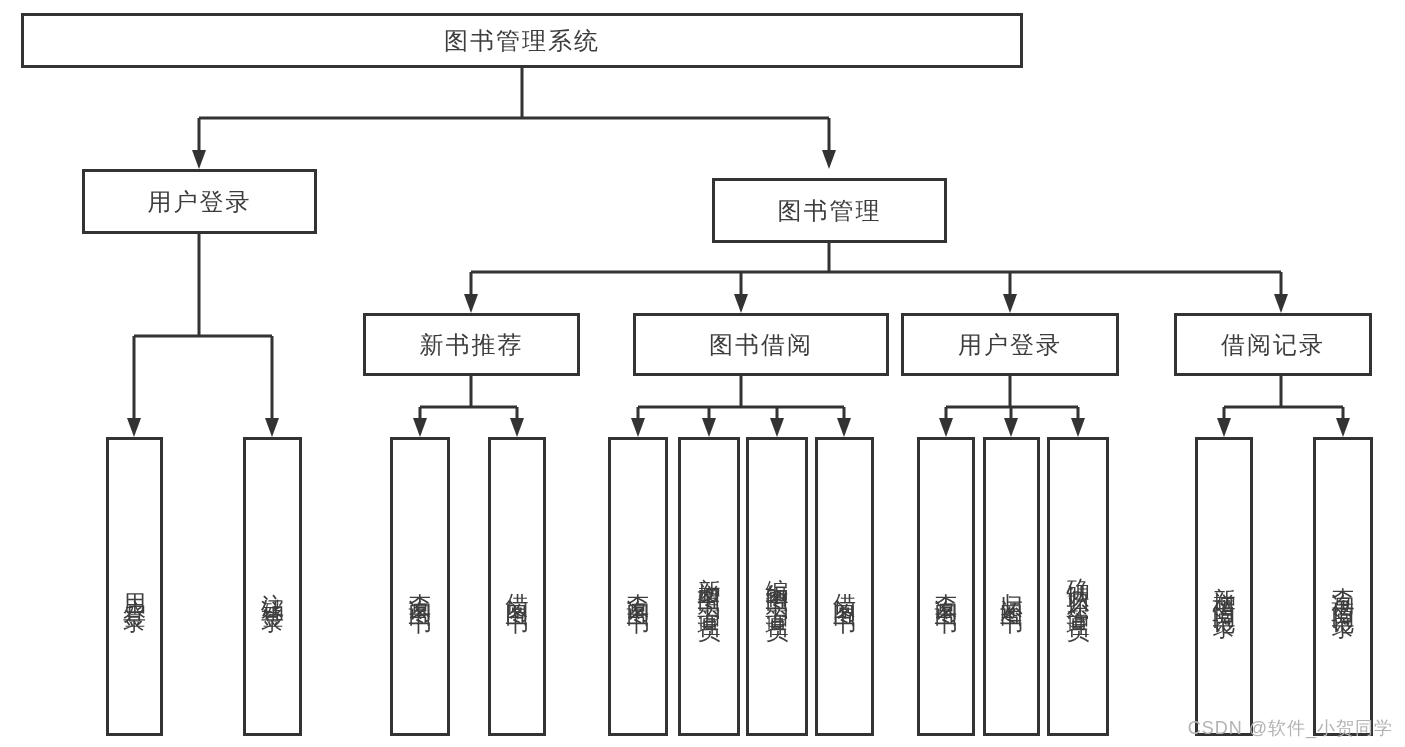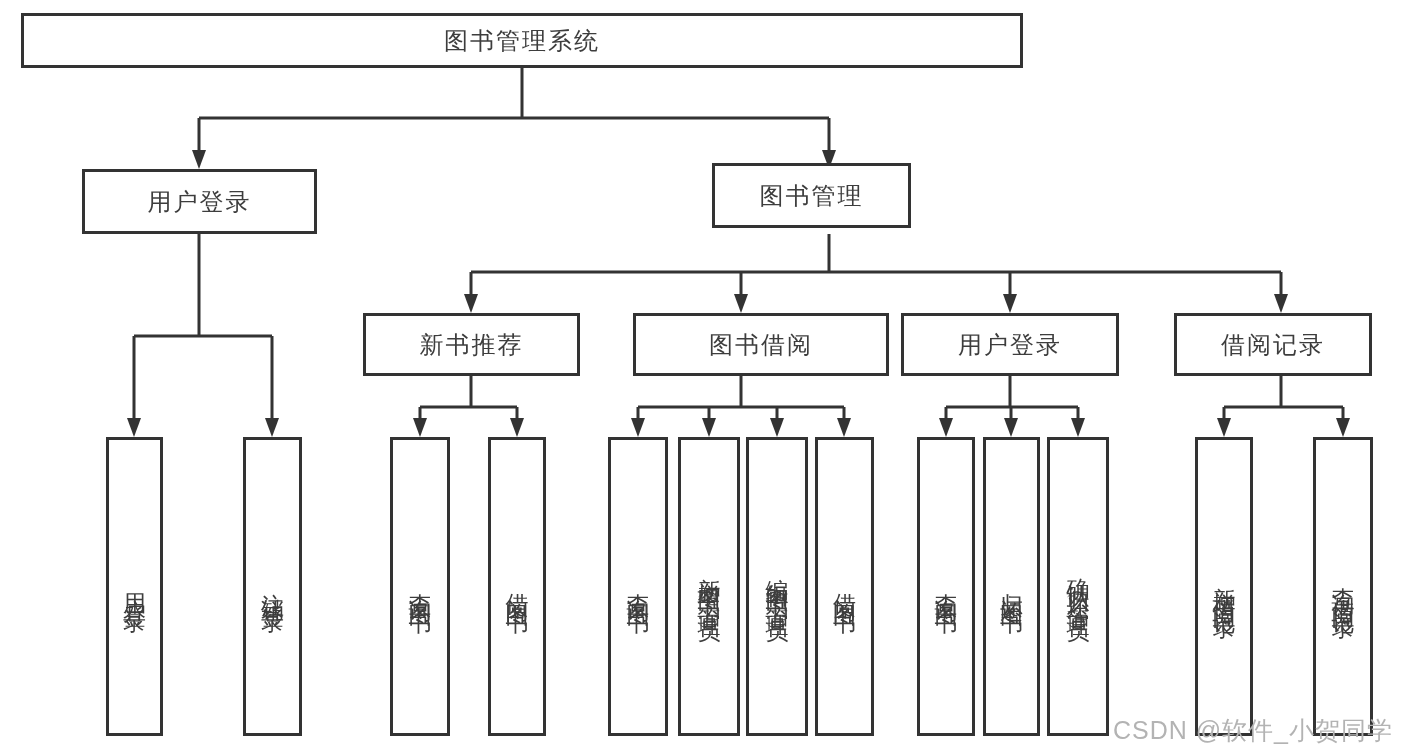--- a/index.html
+++ b/index.html
@@ -39,21 +39,21 @@
   .v {
     writing-mode: vertical-rl;
     text-orientation: mixed;
     font-size: 23px;
     letter-spacing: 6px;
     line-height: 1;
   }
   
   .p-root      { left: 21px;   top: 13px;  width: 1002px; height: 55px; }
   .p-userlogin { left: 82px;   top: 169px; width: 235px;  height: 65px; }
-  .p-bookmgmt  { left: 712px;  top: 163px; width: 199px;  height: 65px; }
+  .p-bookmgmt  { left: 712px;  top: 178px; width: 235px;  height: 65px; }
   .p-newbook   { left: 363px;  top: 313px; width: 217px;  height: 63px; }
   .p-borrow    { left: 633px;  top: 313px; width: 256px;  height: 63px; }
   .p-current   { left: 901px;  top: 313px; width: 218px;  height: 63px; }
   .p-record    { left: 1174px; top: 313px; width: 198px;  height: 63px; }
   .leaf        { top: 437px; height: 299px; }
   .p-l1  { left: 106px;  width: 57px; }
   .p-l2  { left: 243px;  width: 59px; }
   .p-l3  { left: 390px;  width: 60px; }
   .p-l4  { left: 488px;  width: 58px; }
   .p-l5  { left: 608px;  width: 60px; }
@@ -61,22 +61,22 @@
   .p-l7  { left: 746px;  width: 62px; }
   .p-l8  { left: 815px;  width: 59px; }
   .p-l9  { left: 917px;  width: 58px; }
   .p-l10 { left: 983px;  width: 57px; }
   .p-l11 { left: 1047px; width: 62px; }
   .p-l12 { left: 1195px; width: 58px; }
   .p-l13 { left: 1313px; width: 60px; }
   #watermark {
     position: absolute;
     right: 12px;
-    bottom: 0;
-    font-size: 25px;
+    bottom: 7px;
+    font-size: 18px;
     color: var(--wm, #b3b3b3);
     letter-spacing: 1px;
     z-index: 5;
     pointer-events: none;
   }
 </style>
 </head>
 <body>
 
 <div id="canvas">

